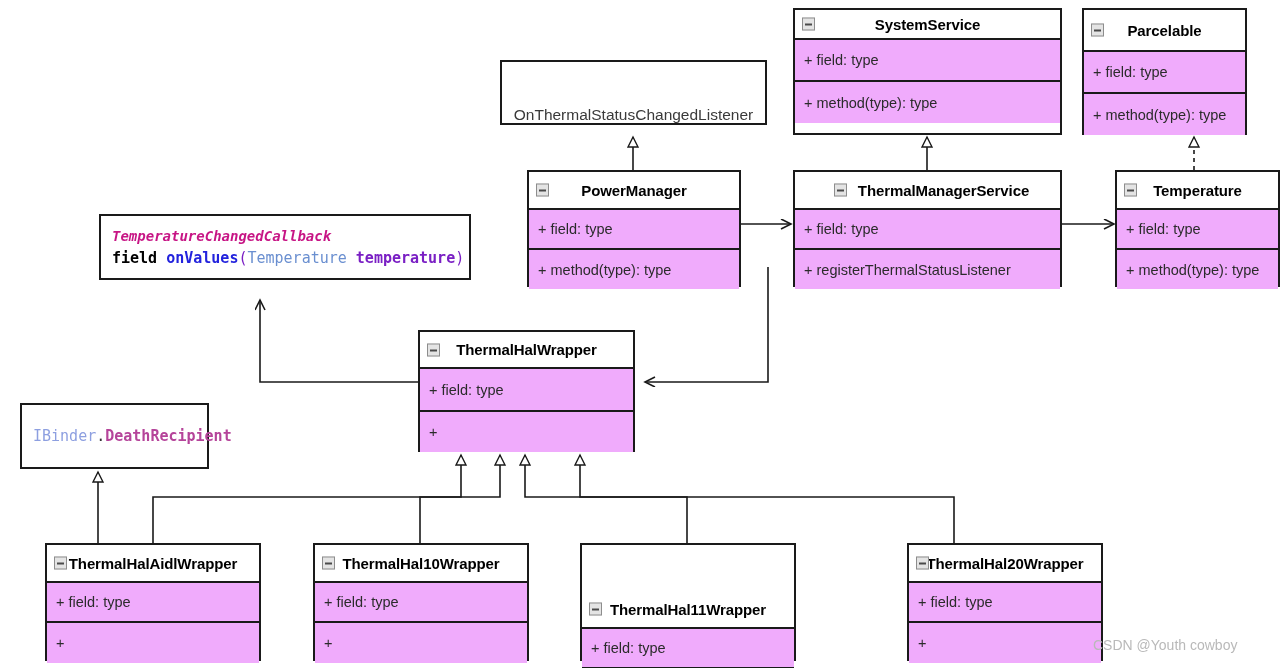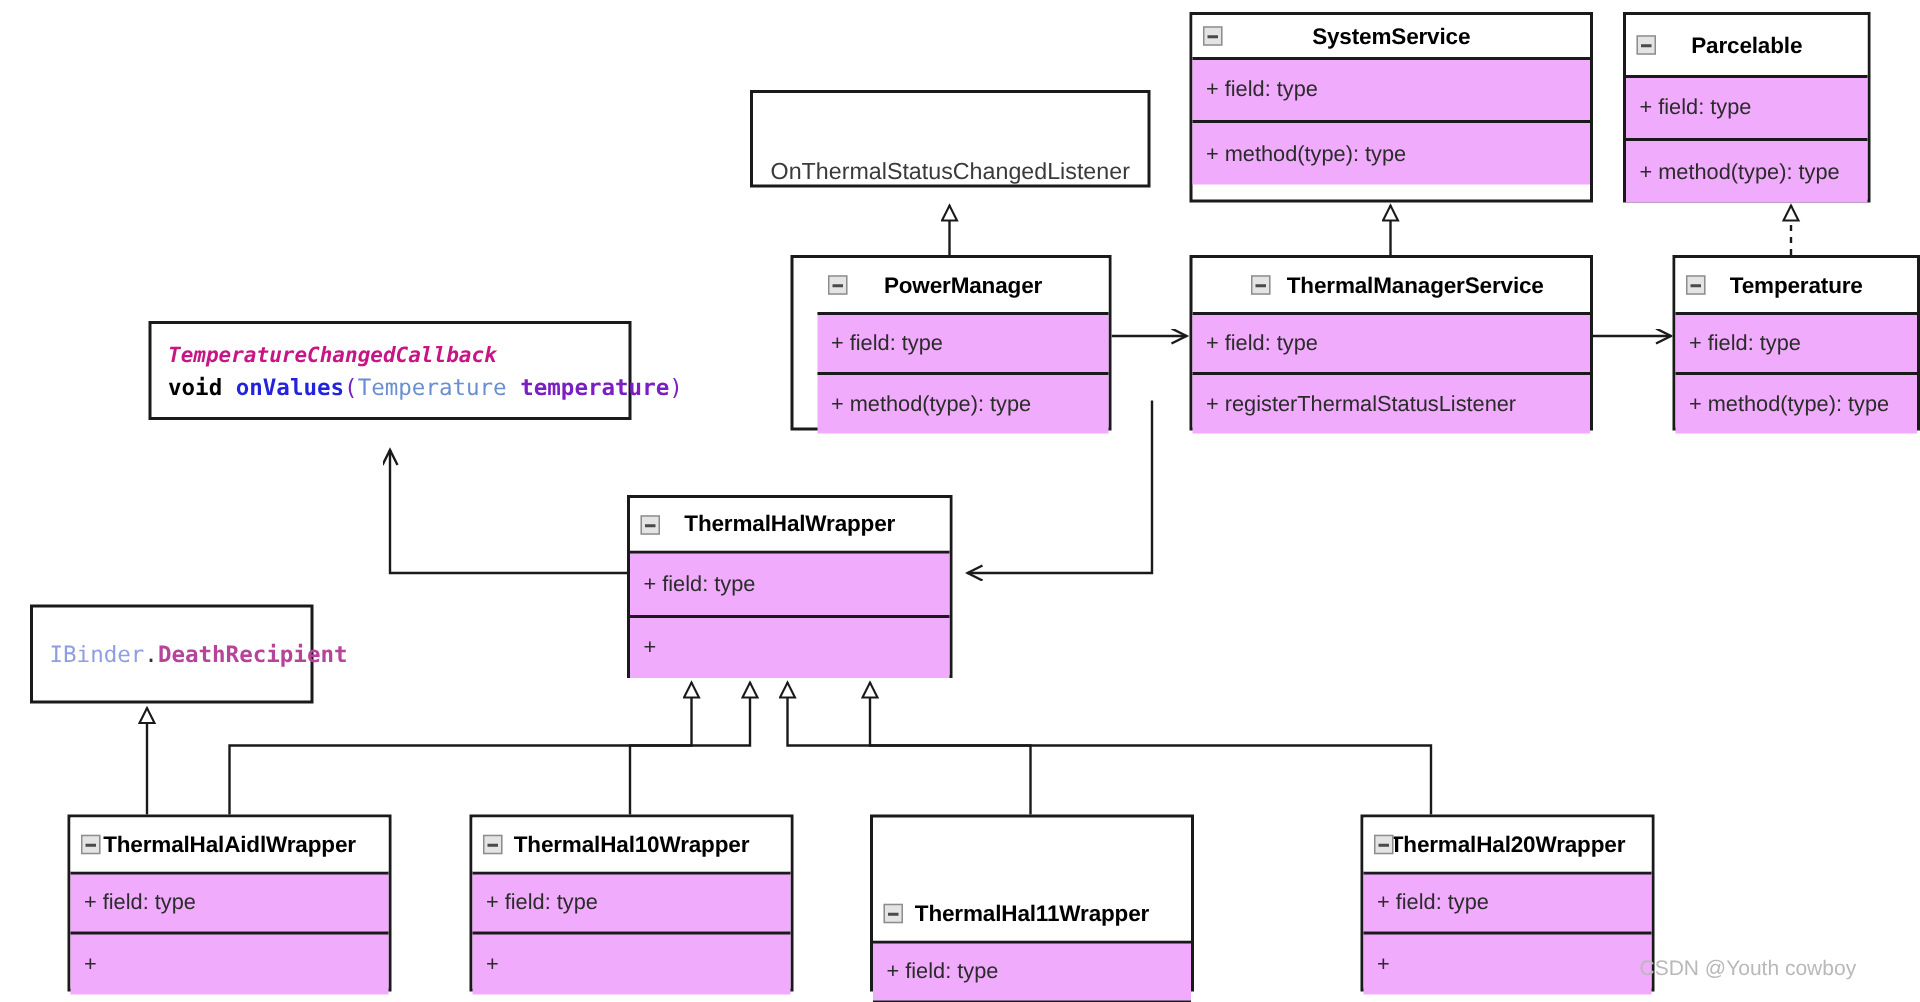--- a/index.html
+++ b/index.html
@@ -196,21 +196,21 @@
     </div>
     <div class="uml-compartment" style="height:43px;">
       <span>+ method(type): type</span>
     </div>
   </div>
 
   <div class="plain-box" style="left:500px; top:60px; width:267px; height:65px; justify-content:center;">
     <span class="plain-label">OnThermalStatusChangedListener</span>
   </div>
 
-  <div class="uml-class" style="left:527px; top:170px; width:214px; height:117px;padding-left:16px;">
+  <div class="uml-class" style="left:527px; top:170px; width:214px; height:117px;">
     <div class="uml-header" style="height:36px;">
       <span class="collapse-icon"></span>
       <span>PowerManager</span>
     </div>
     <div class="uml-compartment" style="height:40px;">
       <span>+ field: type</span>
     </div>
     <div class="uml-compartment" style="height:41px;">
       <span>+ method(type): type</span>
     </div>
@@ -235,26 +235,26 @@
       <span>Temperature</span>
     </div>
     <div class="uml-compartment" style="height:40px;">
       <span>+ field: type</span>
     </div>
     <div class="uml-compartment" style="height:41px;">
       <span>+ method(type): type</span>
     </div>
   </div>
 
-  <div class="code-box" style="left:99px; top:214px; width:322px; height:66px;">
+  <div class="code-box" style="left:99px; top:214px; width:372px; height:66px;">
     <div class="code-line">
       <span class="tok-callback">TemperatureChangedCallback</span>
     </div>
     <div class="code-line">
-      <span class="tok-keyword">void</span><span class="tok-keyword">&nbsp;</span><span class="tok-method">onValues</span><span class="tok-punct">(</span><span class="tok-type">Temperature</span><span class="tok-type">&nbsp;</span><span class="tok-param">temperature</span><span class="tok-punct">)</span>
+      <span class="tok-keyword">field</span><span class="tok-keyword">&nbsp;</span><span class="tok-method">onValues</span><span class="tok-punct">(</span><span class="tok-type">Temperature</span><span class="tok-type">&nbsp;</span><span class="tok-param">temperature</span><span class="tok-punct">)</span>
     </div>
   </div>
 
   <div class="code-box" style="left:20px; top:403px; width:189px; height:66px;">
     <div class="code-line">
       <span class="tok-ibinder">IBinder</span><span class="tok-dot">.</span><span class="tok-death">DeathRecipient</span>
     </div>
   </div>
 
   <div class="uml-class" style="left:418px; top:330px; width:217px; height:122px;">

